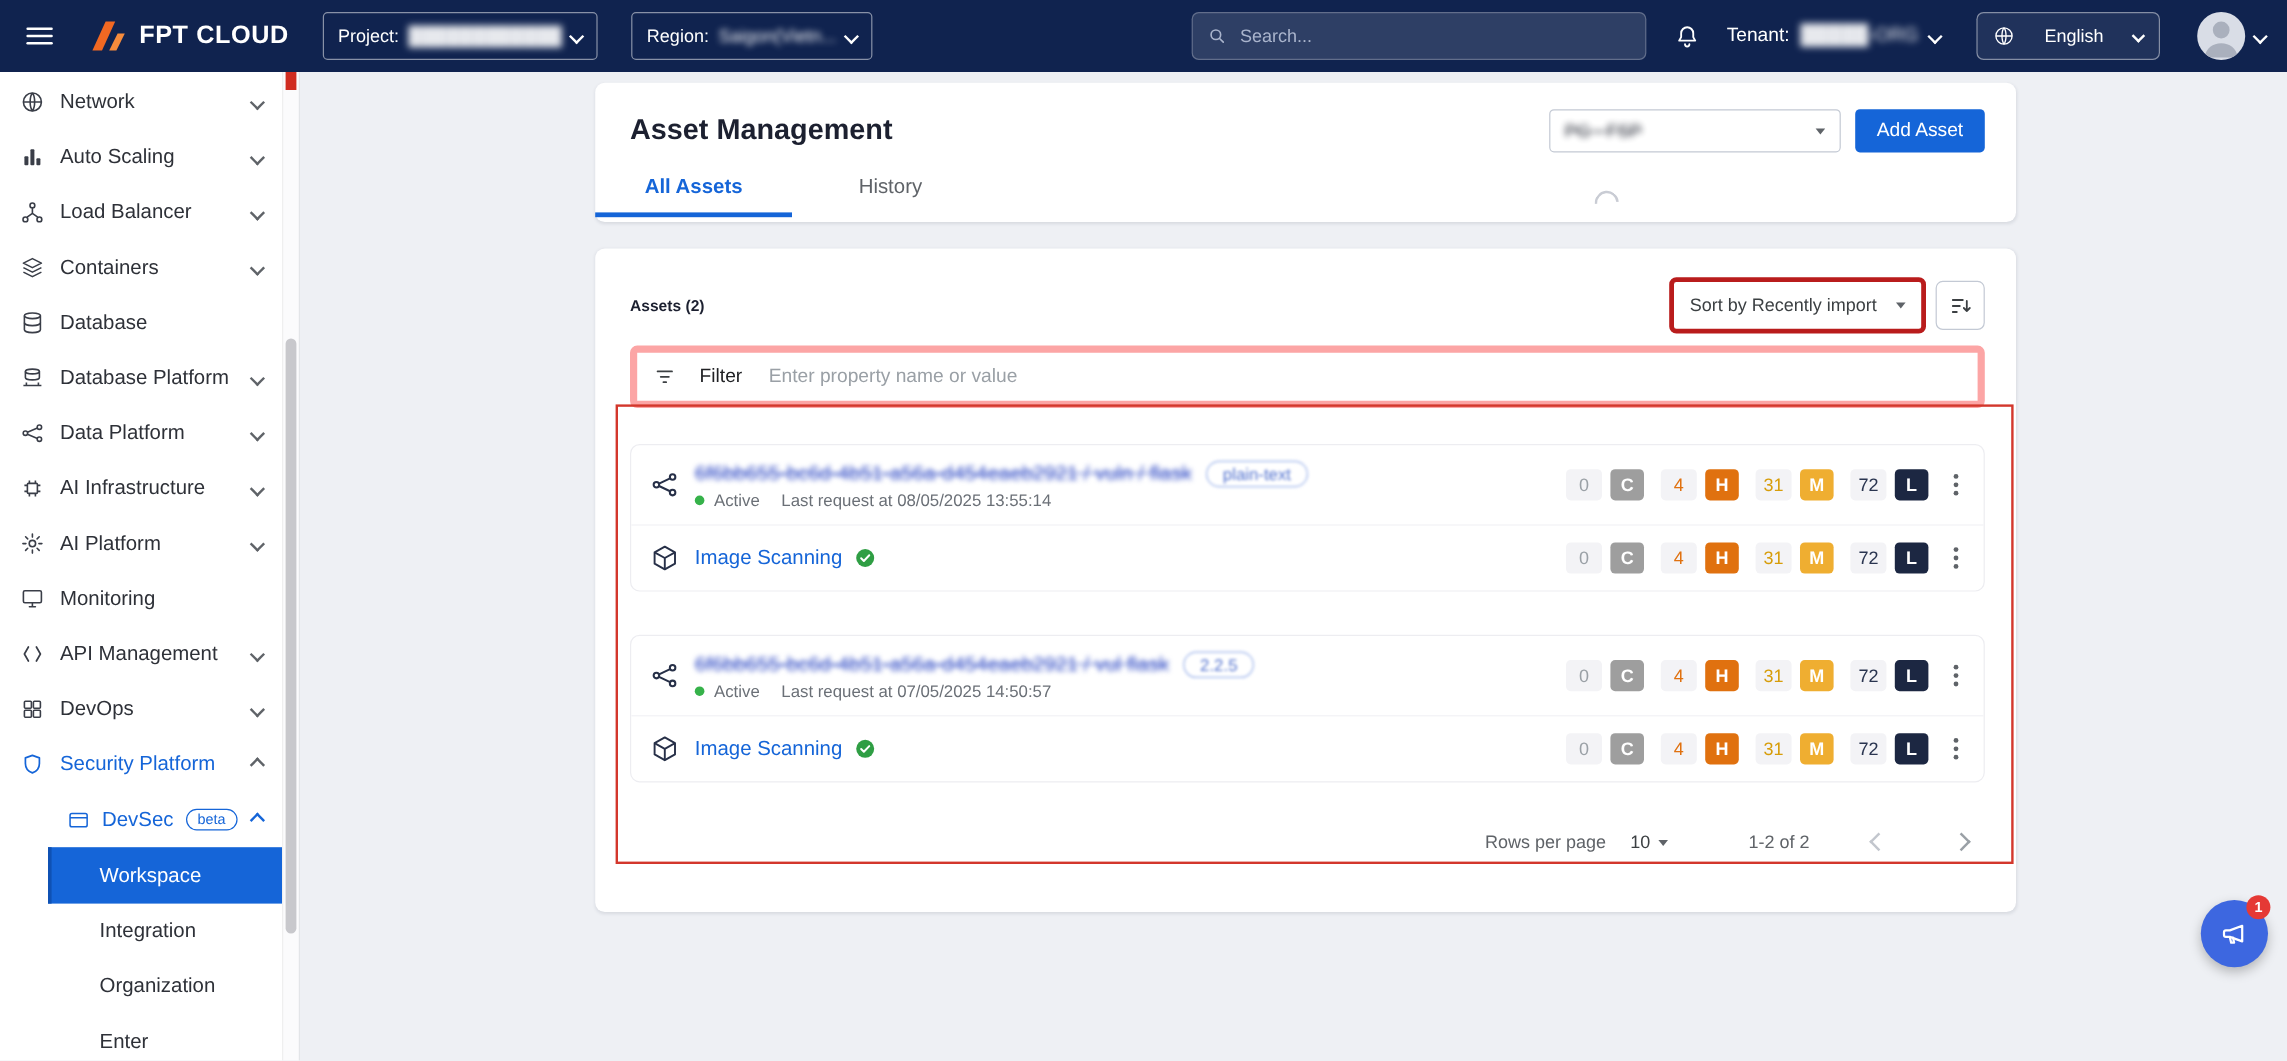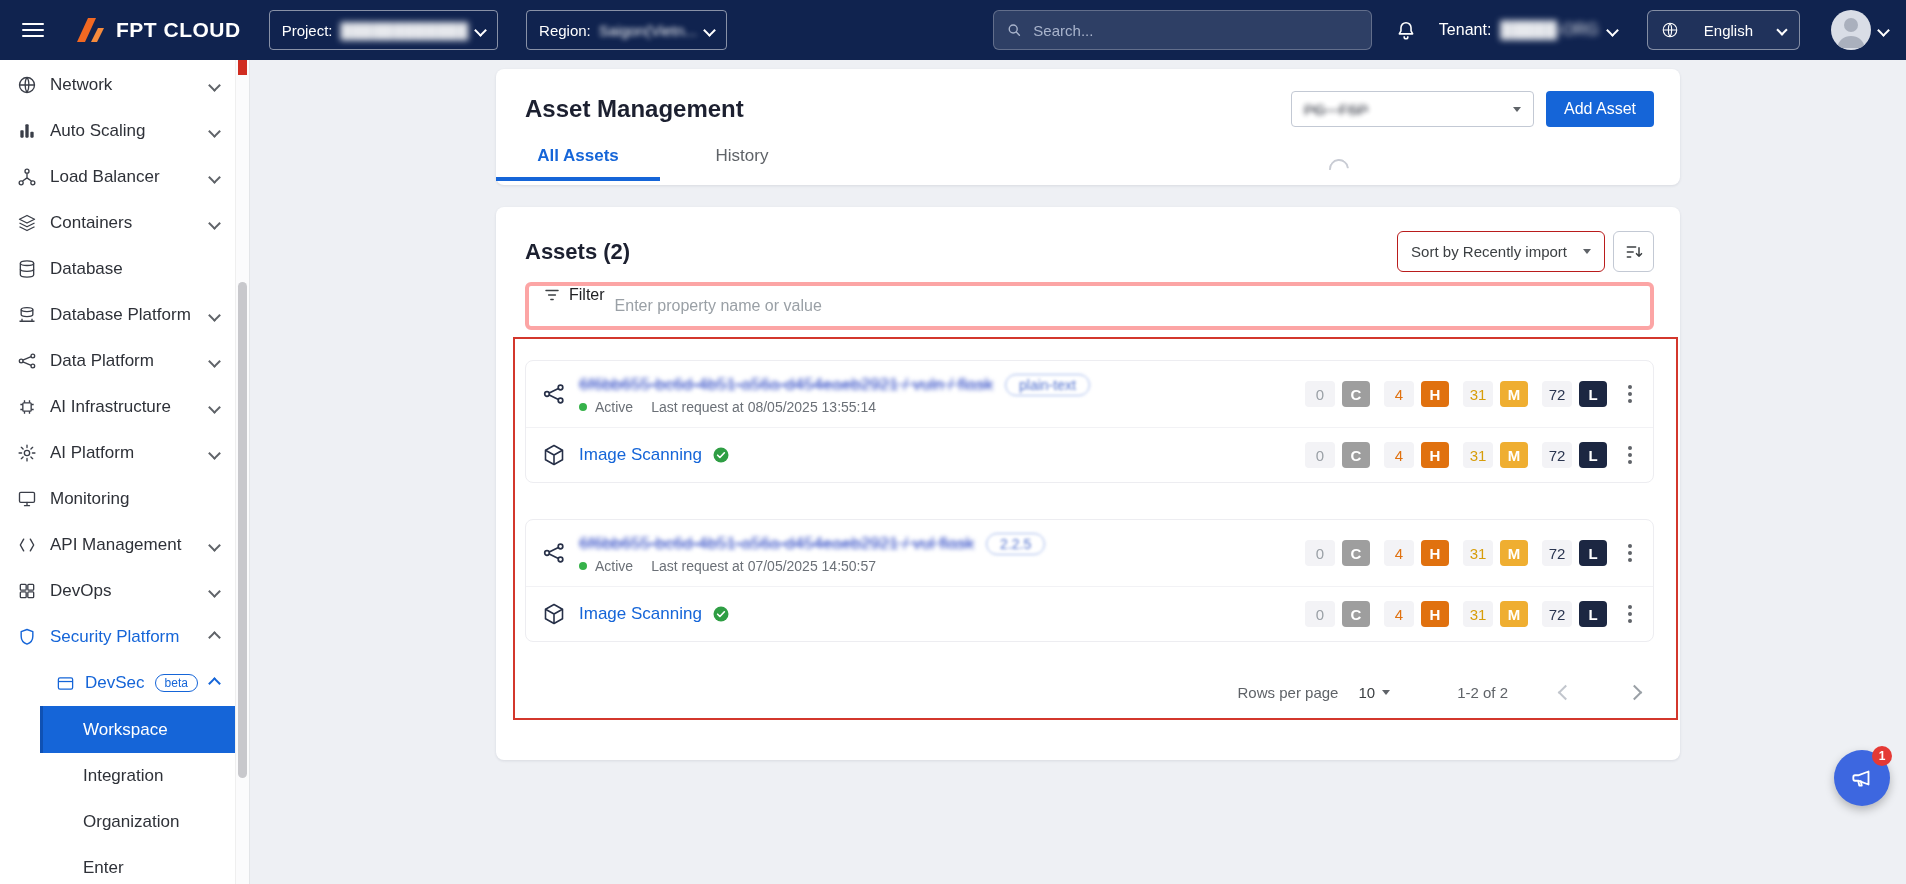--- a/index.html
+++ b/index.html
@@ -79,29 +79,29 @@
   .add-btn{margin-left:12px;height:36px;background:#1565d8;color:#fff;border:none;border-radius:4px;
            font-size:16px;padding:0 18px;cursor:pointer;font-family:inherit;}
   .tabs{display:flex;margin-top:8px;}
   .tab{width:164px;text-align:center;font-size:17px;padding:11px 0 11px;cursor:pointer;color:#5f6368;
        border-bottom:4px solid transparent;box-sizing:border-box;}
   .tab.active{color:#1565d8;font-weight:bold;border-bottom-color:#1565d8;}
   .spinner-arc{position:absolute;left:833px;top:90px;width:16px;height:16px;border-radius:50%;
                border:2px solid transparent;border-top-color:#c9ccd4;border-left-color:#c9ccd4;transform:rotate(40deg);}
 
   .assets-head{display:flex;align-items:center;padding:24px 26px 0 29px;}
-  .assets-title{font-size:22px;font-weight:bold;color:#1c2030;}
-  .sort-select{margin-left:auto;height:39px;border:1px solid #b91c1c;border-radius:6px;display:flex;
+  .assets-title{font-size:13px;font-weight:bold;color:#1c2030;}
+  .sort-select{margin-left:auto;height:39px;border:4px solid #b91c1c;border-radius:6px;display:flex;
                align-items:center;gap:16px;padding:0 13px;font-size:15px;color:#3c4043;cursor:pointer;}
   .sort-select .caret{color:#5f6368;}
   .sort-btn{width:39px;height:39px;border:1px solid #c3c9d4;border-radius:6px;margin-left:8px;display:flex;
             align-items:center;justify-content:center;color:#3c4043;cursor:pointer;background:#fff;}
 
-  .filter-bar{margin:10px 26px 0 29px;height:40px;border:4px solid #fca5a5;border-radius:6px;display:flex;
-              padding:0 14px;gap:8px;}
+  .filter-bar{margin:10px 26px 0 29px;height:40px;border:6px solid #fca5a5;border-radius:6px;display:flex;
+              align-items:center;padding:0 14px;gap:20px;}
   .filter-label{font-size:16px;color:#202124;}
   .filter-input{flex:1;border:none;outline:none;font-size:16px;color:#202124;font-family:inherit;}
   .filter-input::placeholder{color:#9aa0a6;}
 
   .groups{margin:30px 26px 0 29px;}
   .asset-group{border:1px solid #ededf1;border-radius:8px;margin-bottom:36px;overflow:hidden;}
   .row{display:flex;align-items:center;padding:0 16px;}
   .asset-row{height:66px;}
   .scan-row{height:54px;border-top:1px solid #f2f2f5;}
   .row-icon{color:#273048;margin-right:13px;display:flex;}

